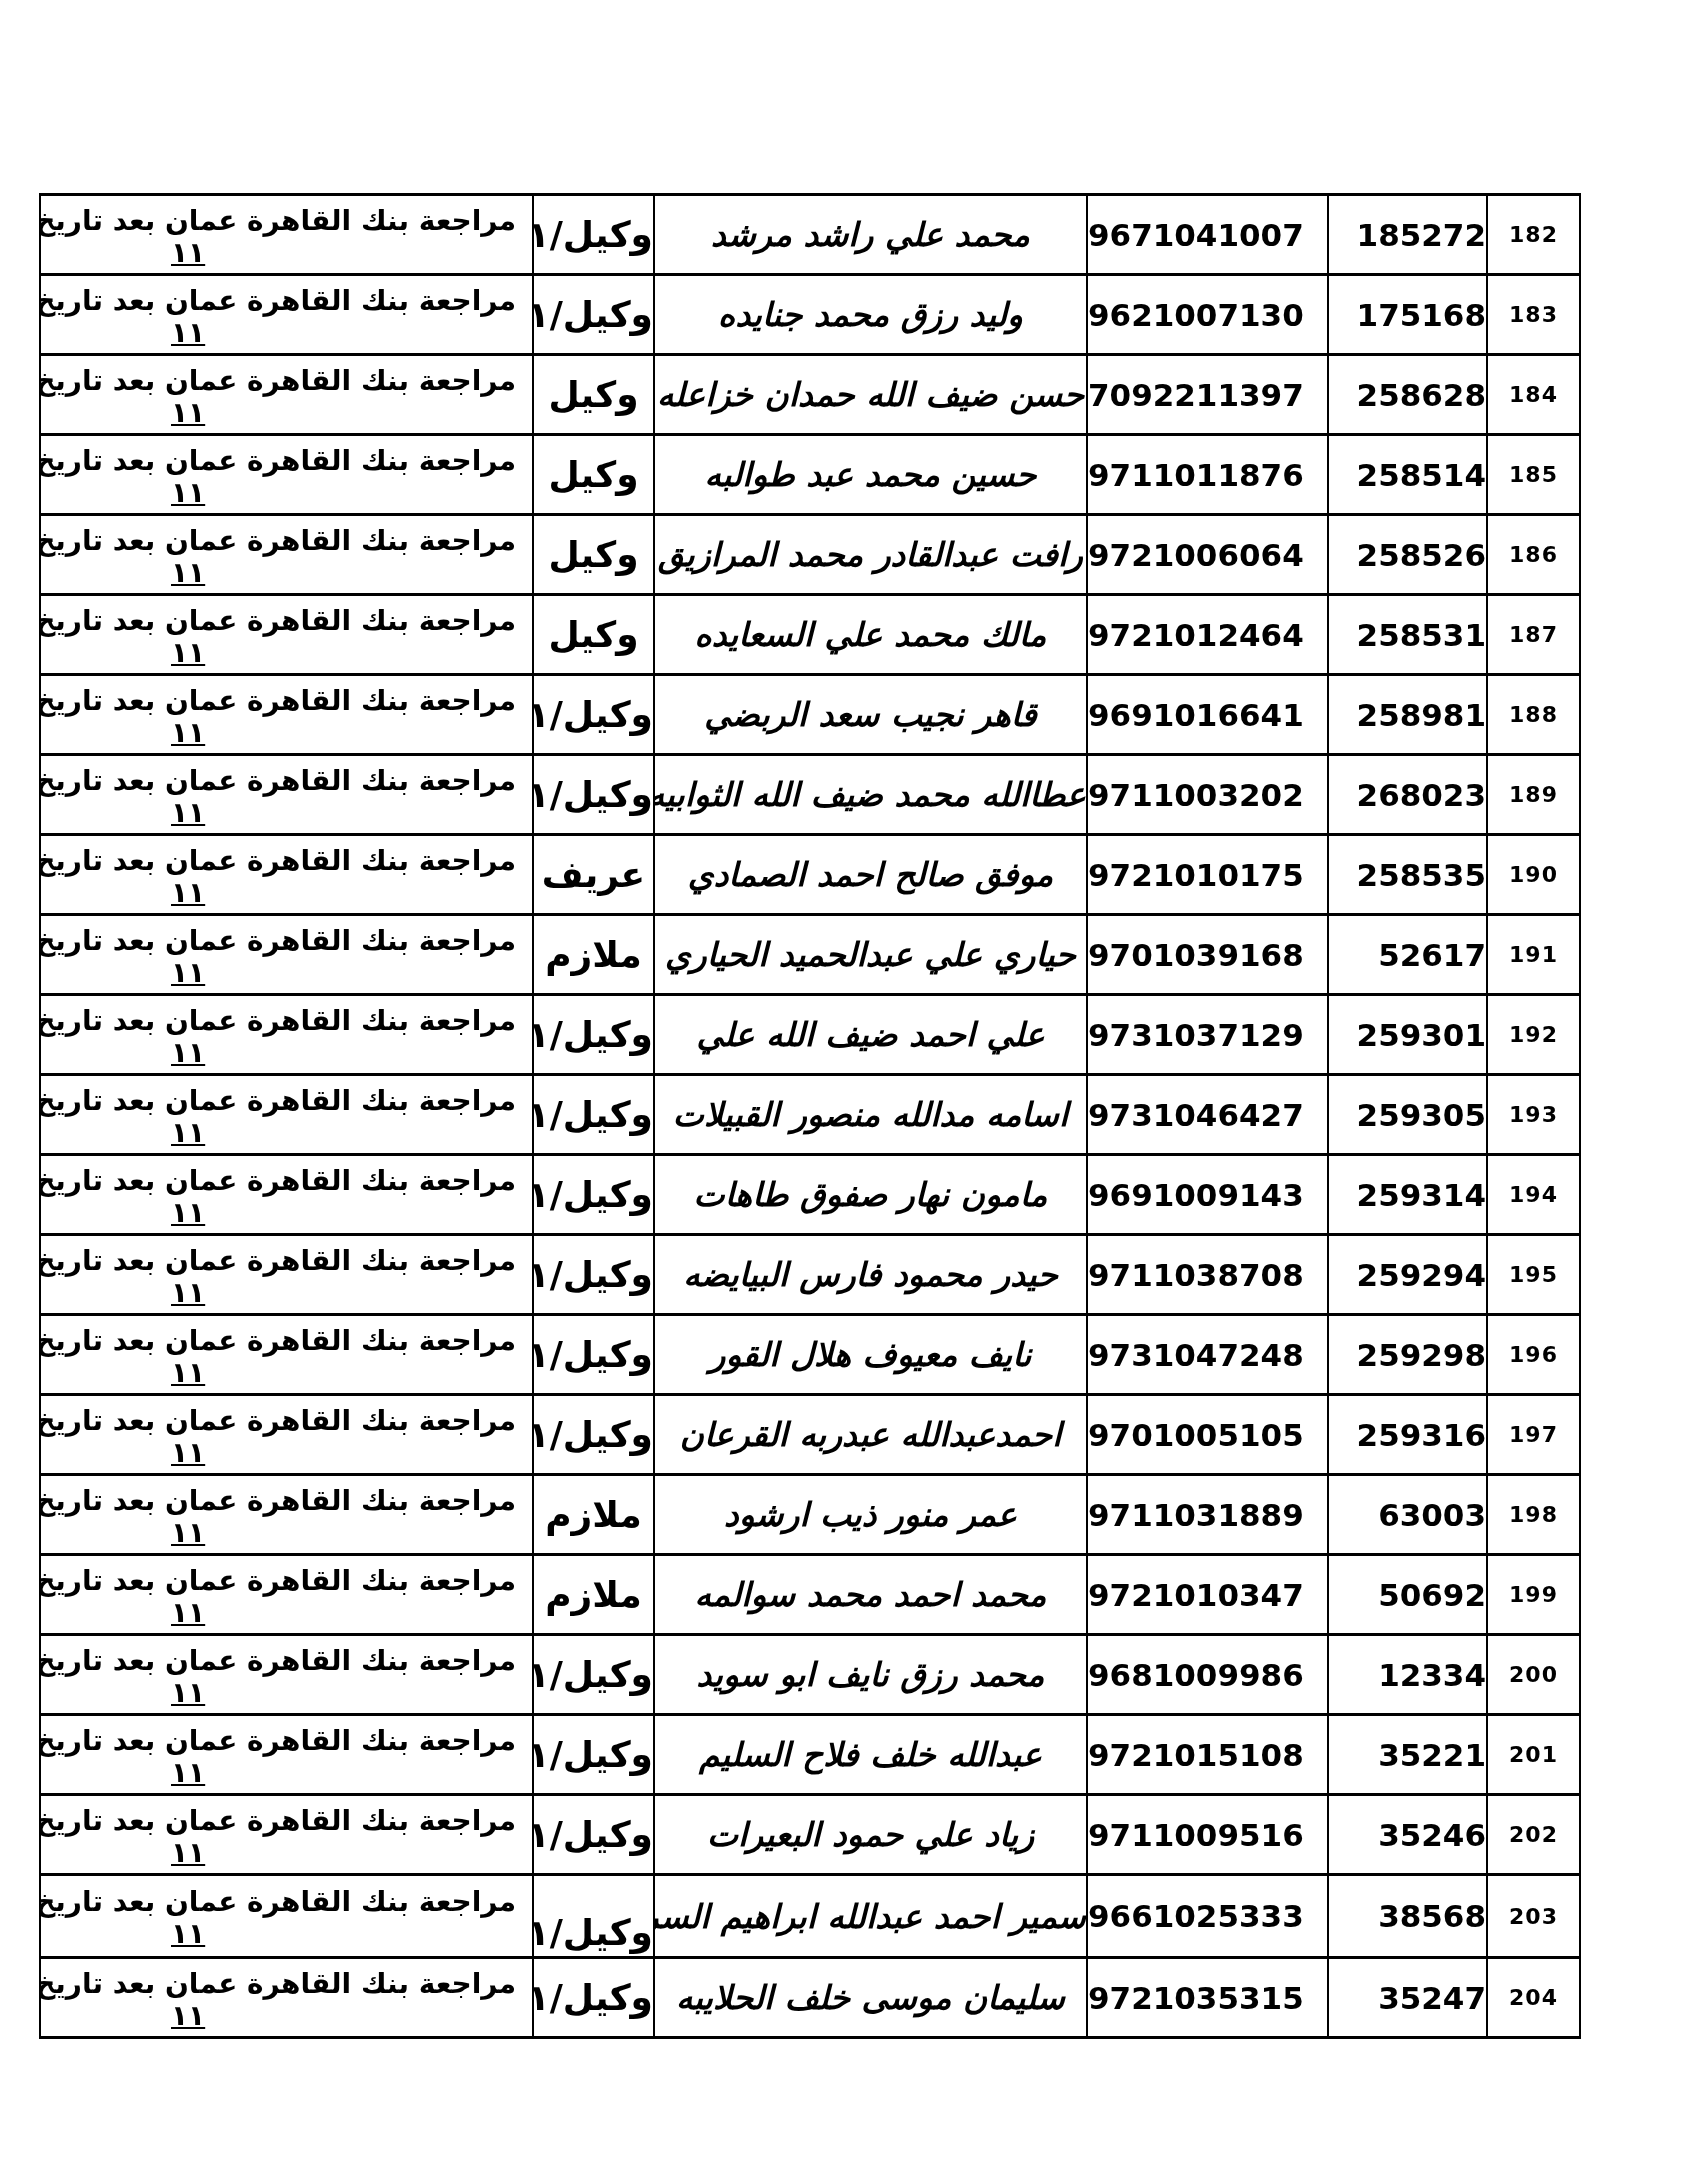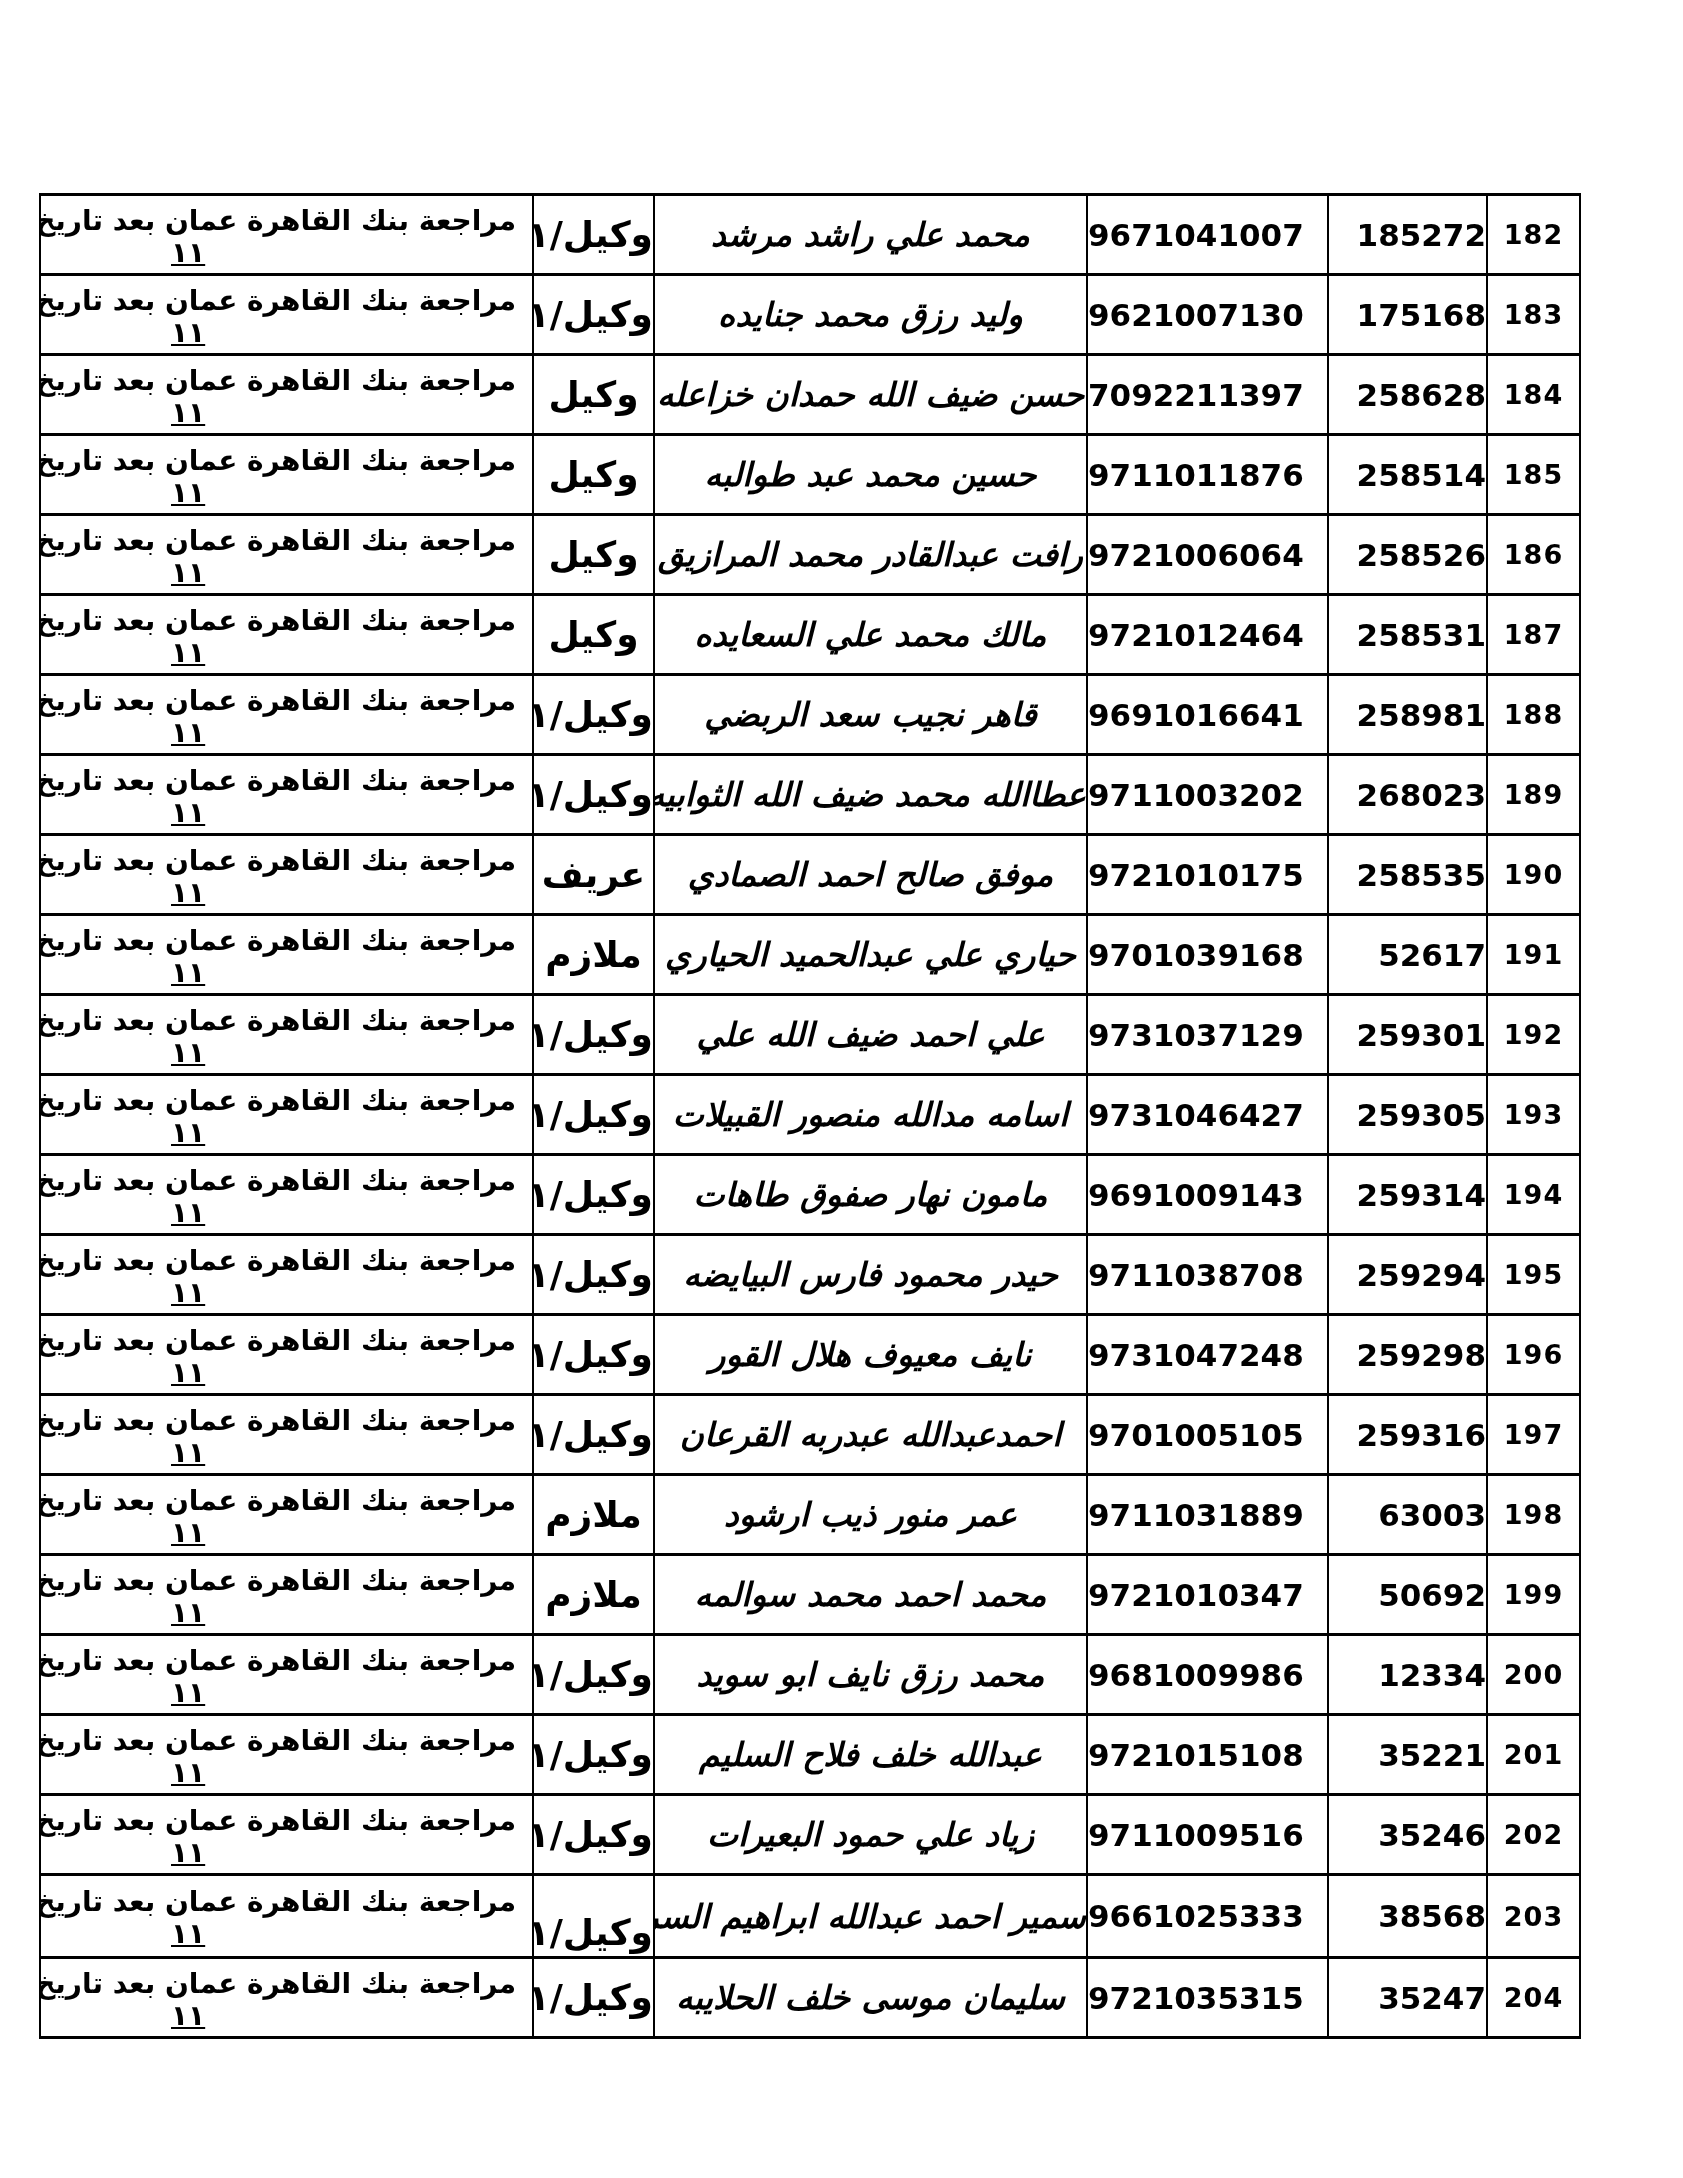--- a/index.html
+++ b/index.html
@@ -31,21 +31,21 @@
     border: 2px solid #000000;
     border-top-width: 3px;
     border-bottom-width: 3px;
     height: 77px;
     padding: 0;
     vertical-align: middle;
     overflow: hidden;
   }
   td.cell-no {
     text-align: center;
-    font-size: 27px;
+    font-size: 22px;
     letter-spacing: 1px;
   }
   td.cell-num-short {
     text-align: right;
     padding-left: 4px;
     padding-right: 9px;
     font-size: 31px;
     direction: ltr;
     text-align: right;
   }

